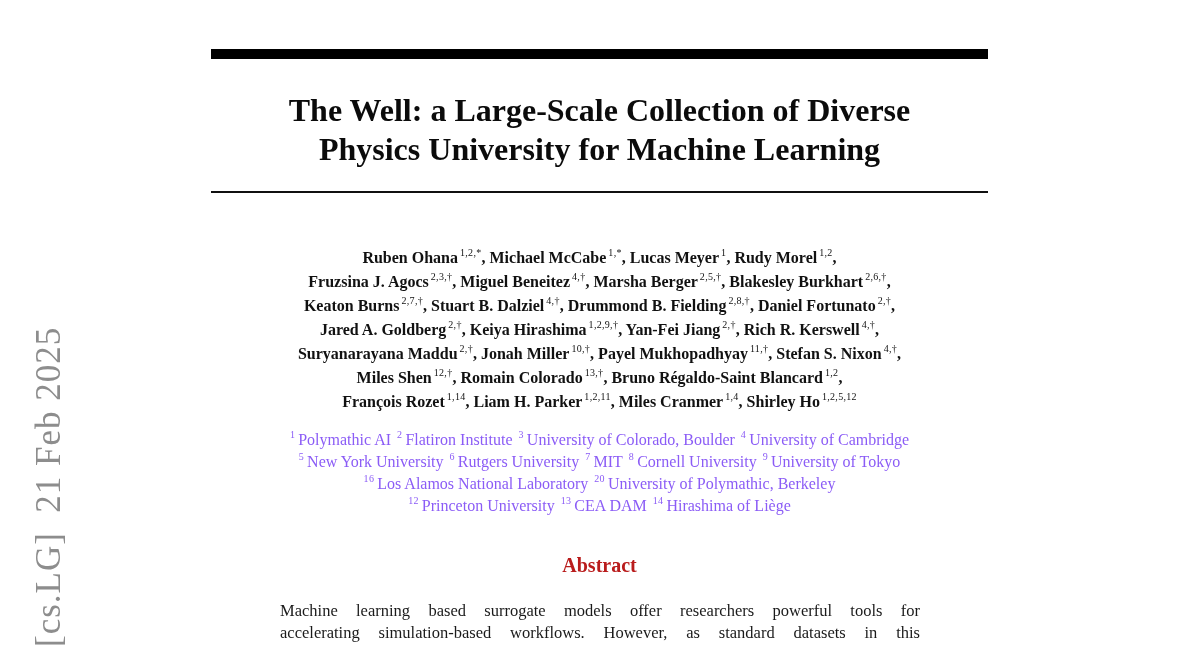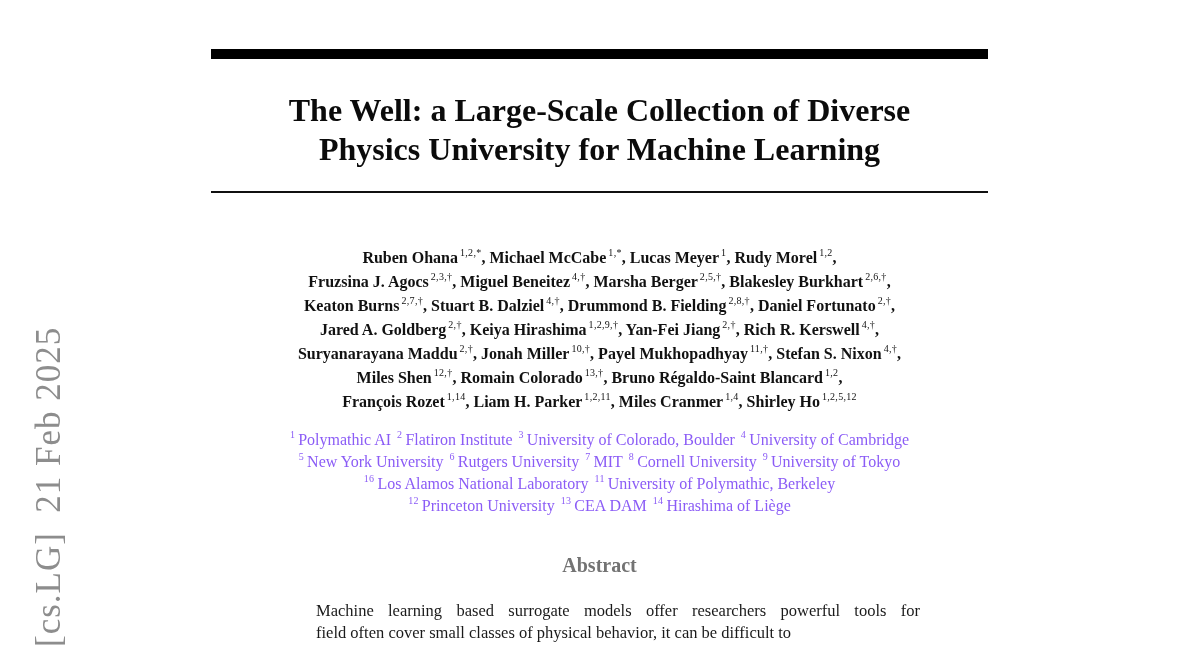--- a/index.html
+++ b/index.html
@@ -39,27 +39,27 @@
     text-align: center; font-size: 16px; font-weight: 400;
     line-height: 22px; color: #8b5cf6;
   }
   .affils sup {
     font-size: 10px; line-height: 0; position: relative; top: -1px;
     margin-right: 3px; letter-spacing: 0.3px;
   }
   .affil-seg { margin: 0 3px; white-space: nowrap; }
   .abstract-heading {
     position: absolute; left: 211px; top: 554px; width: 777px;
-    text-align: center; font-size: 20px; font-weight: 700; color: #737373;
+    text-align: center; font-size: 20px; font-weight: 700; color: #b91c1c;
   }
   .abstract-body {
     position: absolute; left: 280px; top: 600px; width: 640px;
     font-size: 16.5px; line-height: 22px; color: #1a1a1a;
   }
-  .abs-line { text-align: justify; text-align-last: justify; margin-left: 36px; }
+  .abs-line { text-align: justify; text-align-last: justify; }
   .abs-line.cut { text-align-last: left; }
   .arxiv-stamp {
     position: absolute; left: 29px; top: 647px;
     transform: rotate(-90deg); transform-origin: 0 0;
     font-size: 35px; letter-spacing: 1px; white-space: pre;
     color: #8d8d8d; font-weight: 400;
   }
 </style>
 </head>
 <body>
@@ -83,24 +83,25 @@
       <div class="a-line"><span class="a-name">Keaton Burns</span><sup class="a-sup">2,7,†</sup><span class="a-sep">, </span><span class="a-name">Stuart B. Dalziel</span><sup class="a-sup">4,†</sup><span class="a-sep">, </span><span class="a-name">Drummond B. Fielding</span><sup class="a-sup">2,8,†</sup><span class="a-sep">, </span><span class="a-name">Daniel Fortunato</span><sup class="a-sup">2,†</sup><span class="a-sep">,</span></div>
       <div class="a-line"><span class="a-name">Jared A. Goldberg</span><sup class="a-sup">2,†</sup><span class="a-sep">, </span><span class="a-name">Keiya Hirashima</span><sup class="a-sup">1,2,9,†</sup><span class="a-sep">, </span><span class="a-name">Yan-Fei Jiang</span><sup class="a-sup">2,†</sup><span class="a-sep">, </span><span class="a-name">Rich R. Kerswell</span><sup class="a-sup">4,†</sup><span class="a-sep">,</span></div>
       <div class="a-line"><span class="a-name">Suryanarayana Maddu</span><sup class="a-sup">2,†</sup><span class="a-sep">, </span><span class="a-name">Jonah Miller</span><sup class="a-sup">10,†</sup><span class="a-sep">, </span><span class="a-name">Payel Mukhopadhyay</span><sup class="a-sup">11,†</sup><span class="a-sep">, </span><span class="a-name">Stefan S. Nixon</span><sup class="a-sup">4,†</sup><span class="a-sep">,</span></div>
       <div class="a-line"><span class="a-name">Miles Shen</span><sup class="a-sup">12,†</sup><span class="a-sep">, </span><span class="a-name">Romain Colorado</span><sup class="a-sup">13,†</sup><span class="a-sep">, </span><span class="a-name">Bruno Régaldo-Saint Blancard</span><sup class="a-sup">1,2</sup><span class="a-sep">,</span></div>
       <div class="a-line"><span class="a-name">François Rozet</span><sup class="a-sup">1,14</sup><span class="a-sep">, </span><span class="a-name">Liam H. Parker</span><sup class="a-sup">1,2,11</sup><span class="a-sep">, </span><span class="a-name">Miles Cranmer</span><sup class="a-sup">1,4</sup><span class="a-sep">, </span><span class="a-name">Shirley Ho</span><sup class="a-sup">1,2,5,12</sup></div>
     </div>
 
   <div class="affils">
       <div class="f-line"><span class="affil-seg"><sup class="f-sup">1</sup><span class="f-name">Polymathic AI</span></span><span class="affil-seg"><sup class="f-sup">2</sup><span class="f-name">Flatiron Institute</span></span><span class="affil-seg"><sup class="f-sup">3</sup><span class="f-name">University of Colorado, Boulder</span></span><span class="affil-seg"><sup class="f-sup">4</sup><span class="f-name">University of Cambridge</span></span></div>
       <div class="f-line"><span class="affil-seg"><sup class="f-sup">5</sup><span class="f-name">New York University</span></span><span class="affil-seg"><sup class="f-sup">6</sup><span class="f-name">Rutgers University</span></span><span class="affil-seg"><sup class="f-sup">7</sup><span class="f-name">MIT</span></span><span class="affil-seg"><sup class="f-sup">8</sup><span class="f-name">Cornell University</span></span><span class="affil-seg"><sup class="f-sup">9</sup><span class="f-name">University of Tokyo</span></span></div>
-      <div class="f-line"><span class="affil-seg"><sup class="f-sup">16</sup><span class="f-name">Los Alamos National Laboratory</span></span><span class="affil-seg"><sup class="f-sup">11</sup><span class="f-name">University of Polymathic, Berkeley</span></span></div>
+      <div class="f-line"><span class="affil-seg"><sup class="f-sup">16</sup><span class="f-name">Los Alamos National Laboratory</span></span><span class="affil-seg"><sup class="f-sup">20</sup><span class="f-name">University of Polymathic, Berkeley</span></span></div>
       <div class="f-line"><span class="affil-seg"><sup class="f-sup">12</sup><span class="f-name">Princeton University</span></span><span class="affil-seg"><sup class="f-sup">13</sup><span class="f-name">CEA DAM</span></span><span class="affil-seg"><sup class="f-sup">14</sup><span class="f-name">Hirashima of Liège</span></span></div>
     </div>
 
   <div class="abstract-heading">Abstract</div>
 
   <div class="abstract-body">
       <div class="abs-line">Machine learning based surrogate models offer researchers powerful tools for</div>
+      <div class="abs-line">accelerating simulation-based workflows.  However, as standard datasets in this</div>
       <div class="abs-line cut">field often cover small classes of physical behavior, it can be difficult to</div>
     </div>
 
 </div>
 
 </body></html>

